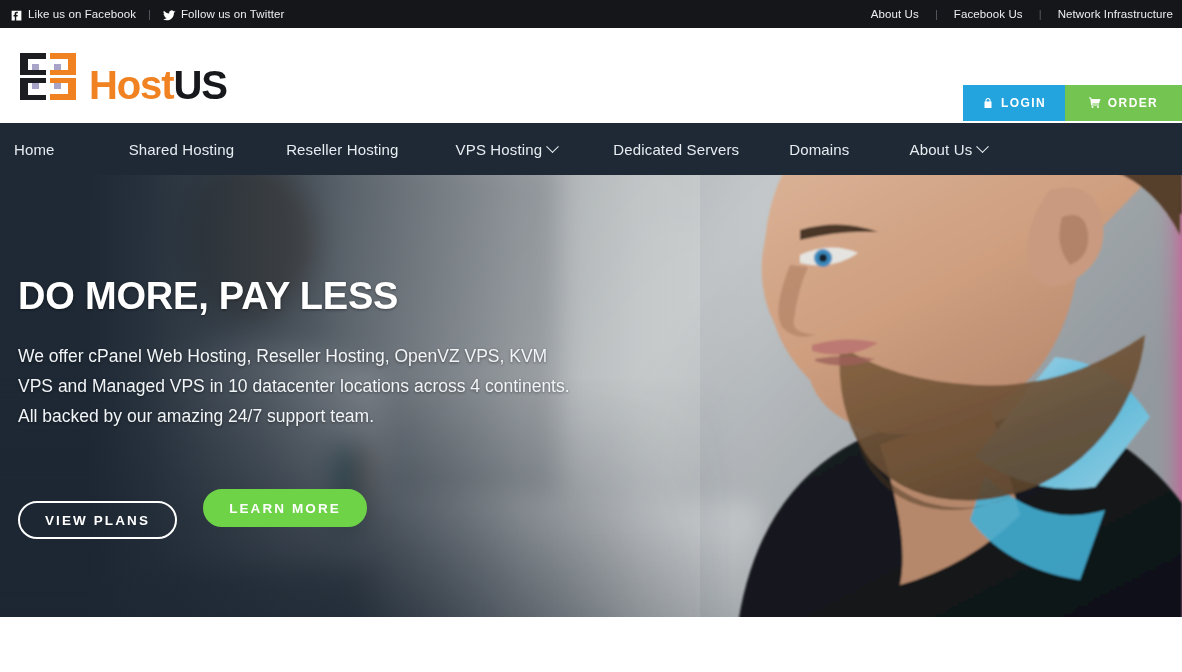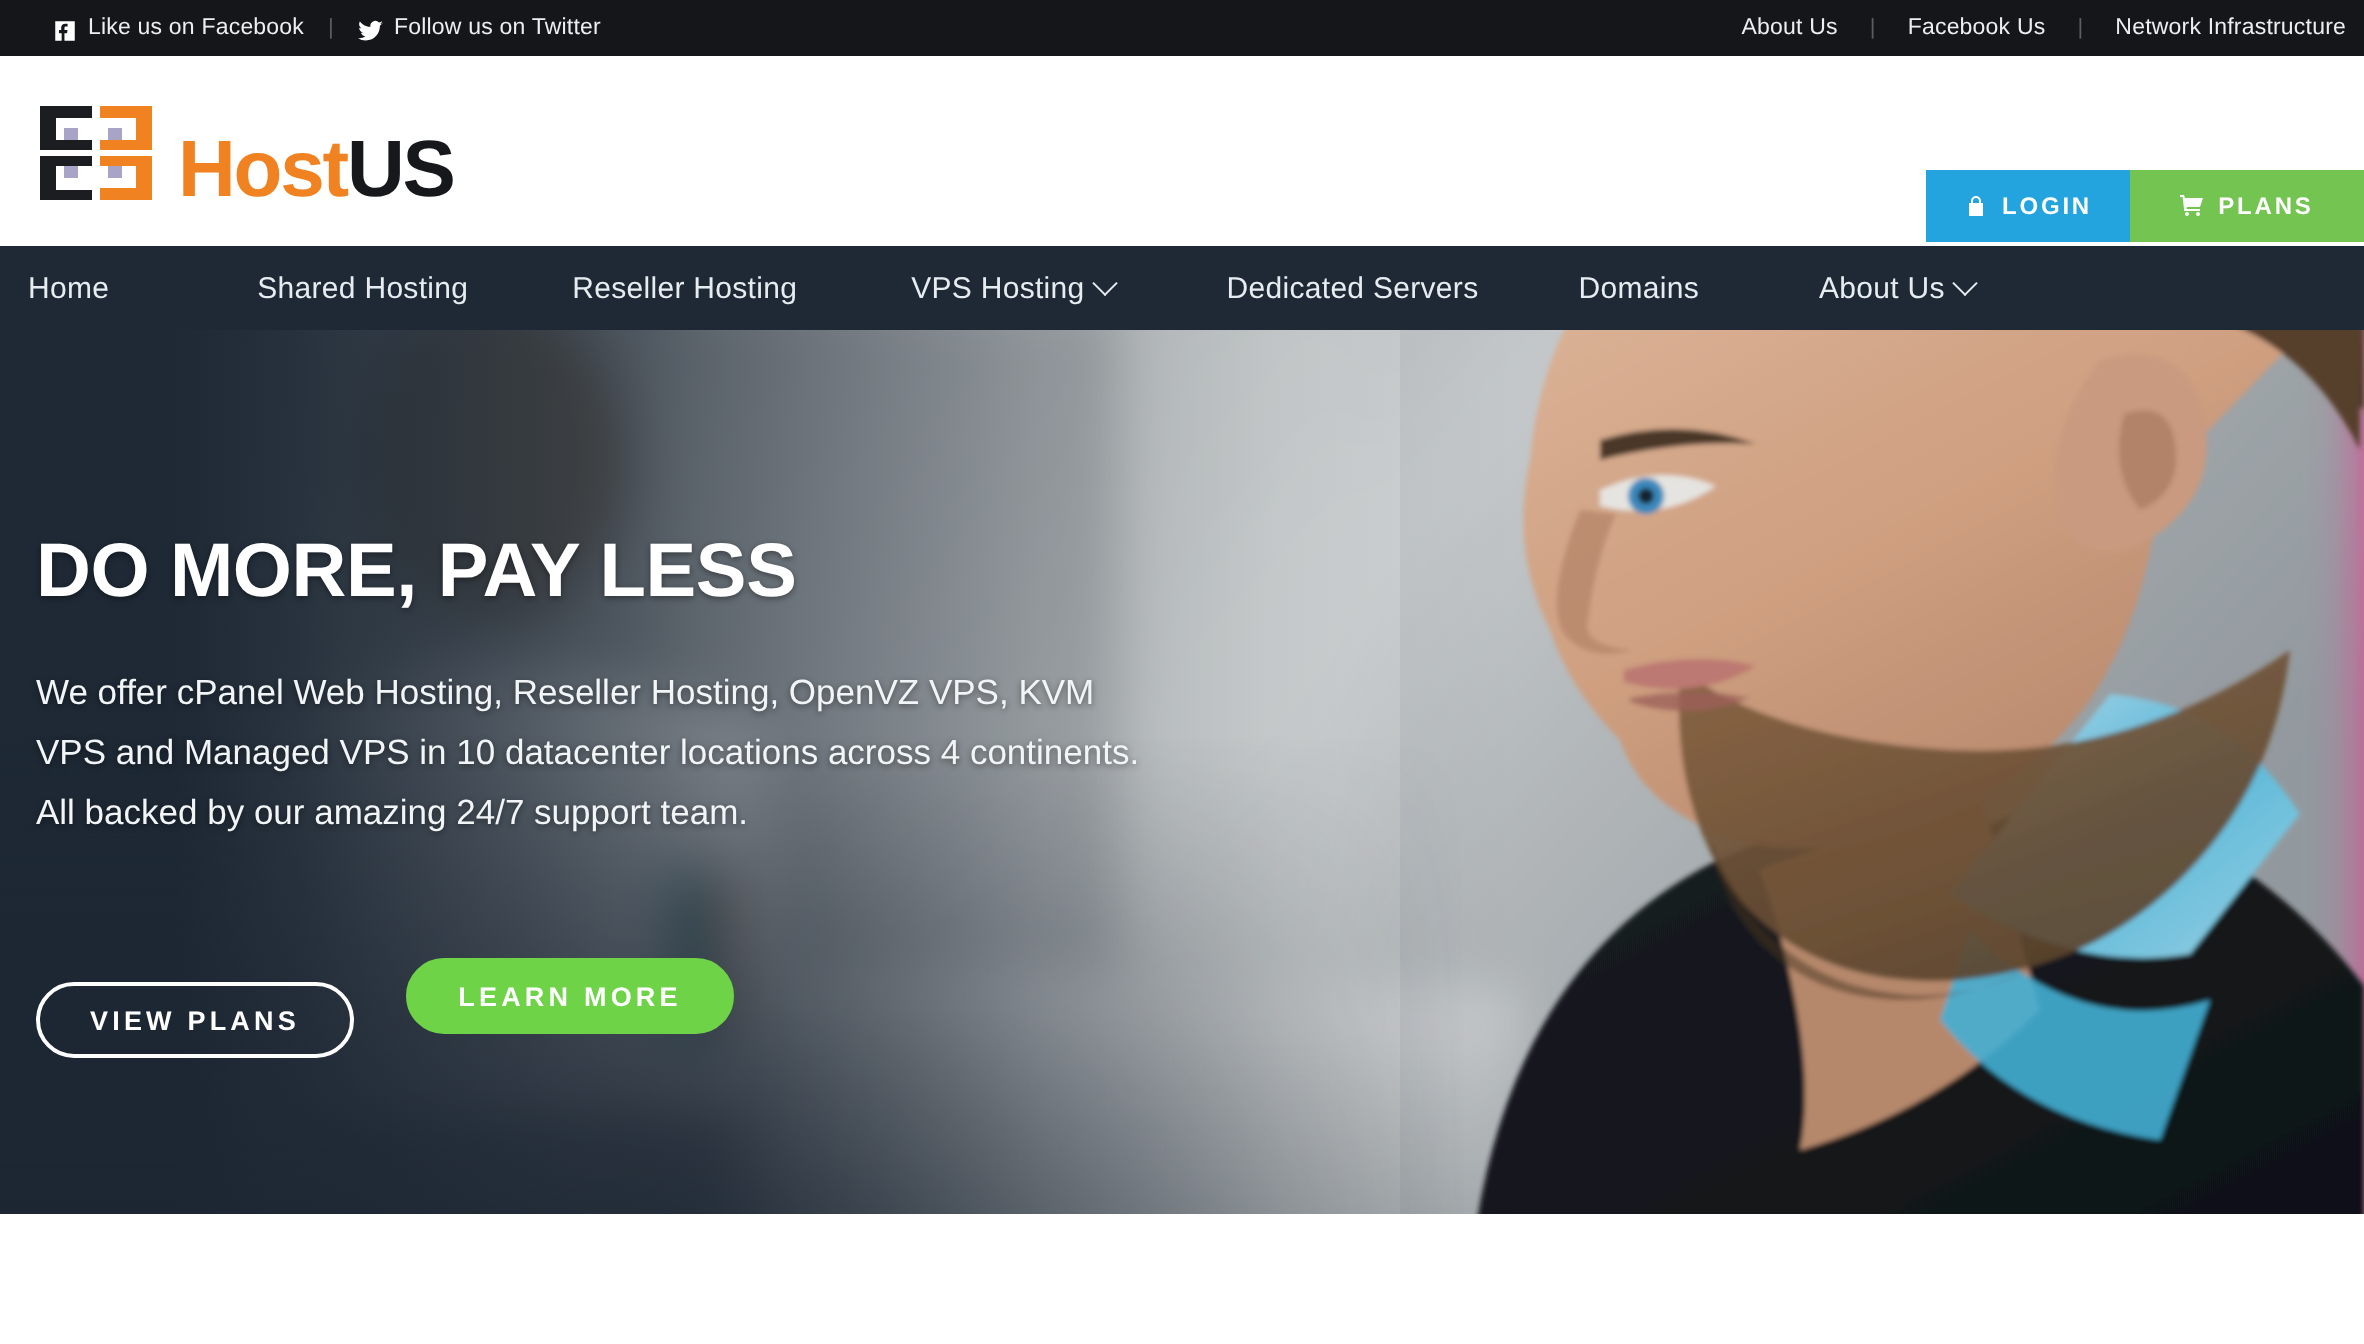--- a/index.html
+++ b/index.html
@@ -12,21 +12,21 @@
     font-family: "Liberation Sans", sans-serif;
   }
 
   
   .topbar {
     height: 28px;
     background: #14161a;
     display: flex;
     align-items: center;
     justify-content: space-between;
-    padding: 0 9px 0 26px;
+    padding: 0 9px 0 10px;
     color: #e9eaec;
     font-size: 11.5px;
     letter-spacing: .1px;
   }
   .topbar-left, .topbar-right { display: flex; align-items: center; }
   .social-link {
     display: inline-flex;
     align-items: center;
     gap: 5px;
     color: #eceef0;
@@ -95,21 +95,21 @@
     font-size: 12px;
     font-weight: bold;
     letter-spacing: 1.4px;
   }
   .hbtn.login { background: #23a4df; min-width: 100px; }
   .hbtn.order { background: #74c452; min-width: 117px; }
   .hbtn svg { width: 12px; height: 12px; fill: #ffffff; display: block; }
 
   
   .nav {
-    height: 42px;
+    height: 52px;
     background: #1e2935;
     display: flex;
     align-items: center;
     padding-left: 14px;
   }
   .nav-item {
     color: #e7ecf1;
     text-decoration: none;
     font-size: 15px;
     letter-spacing: .15px;
@@ -305,21 +305,21 @@
           </svg>
       </span>
       <span>LOGIN</span>
     </button>
     <button class="hbtn order">
       <span>
         <svg viewBox="0 0 24 24">
             <path d="M0 1h4l1 3h18l-3 9H7l-.5 2H20v2H4.3L2.6 3H0V1zm7 17a2 2 0 1 1 0 4 2 2 0 0 1 0-4zm11 0a2 2 0 1 1 0 4 2 2 0 0 1 0-4z"></path>
           </svg>
       </span>
-      <span>PLANS</span>
+      <span>ORDER</span>
     </button>
   </div>
 </div>
 
 <nav class="nav">
   <a class="nav-item" href="#">
     <span>Home</span>
   </a>
   <span class="nav-spacer-1"></span>
   <a class="nav-item" href="#">

